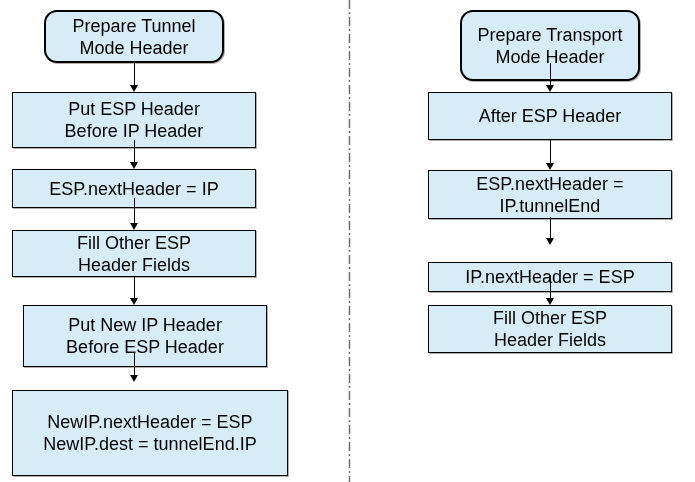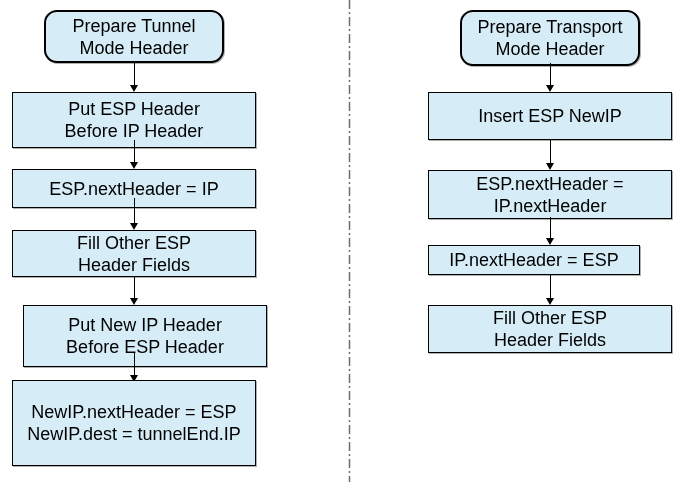--- a/index.html
+++ b/index.html
@@ -118,55 +118,55 @@
   <div class="node" style="left:23px; top:305px; width:244px; height:62px">
     <span class="line">Put New IP Header</span>
     <span class="line">Before ESP Header</span>
   </div>
 
   <div class="arrow" style="left:129px; top:352px; height:30px">
     <i class="shaft"></i>
     <i class="head"></i>
   </div>
 
-  <div class="node" style="left:12px; top:380px; width:244px; height:86px">
+  <div class="node" style="left:12px; top:390px; width:276px; height:86px">
     <span class="line">NewIP.nextHeader = ESP</span>
     <span class="line">NewIP.dest = tunnelEnd.IP</span>
   </div>
 
-  <div class="node terminator" style="left:460px; top:10px; width:180px; height:56px">
+  <div class="node terminator" style="left:460px; top:10px; width:180px; height:71px">
     <span class="line">Prepare Transport</span>
     <span class="line">Mode Header</span>
   </div>
 
   <div class="arrow" style="left:545px; top:63px; height:29px">
     <i class="shaft"></i>
     <i class="head"></i>
   </div>
 
   <div class="node" style="left:428px; top:92px; width:244px; height:48px">
-    <span class="line">Insert ESP NewIP</span>
+    <span class="line">After ESP Header</span>
   </div>
 
   <div class="arrow" style="left:545px; top:140px; height:30px">
     <i class="shaft"></i>
     <i class="head"></i>
   </div>
 
   <div class="node" style="left:428px; top:170px; width:244px; height:49px">
     <span class="line">ESP.nextHeader =</span>
-    <span class="line">IP.nextHeader</span>
+    <span class="line">IP.tunnelEnd</span>
   </div>
 
   <div class="arrow" style="left:545px; top:217px; height:28px">
     <i class="shaft"></i>
     <i class="head"></i>
   </div>
 
-  <div class="node" style="left:428px; top:245px; width:212px; height:30px">
+  <div class="node" style="left:428px; top:262px; width:244px; height:30px">
     <span class="line">IP.nextHeader = ESP</span>
   </div>
 
   <div class="arrow" style="left:545px; top:275px; height:30px">
     <i class="shaft"></i>
     <i class="head"></i>
   </div>
 
   <div class="node" style="left:428px; top:305px; width:244px; height:48px">
     <span class="line">Fill Other ESP</span>

